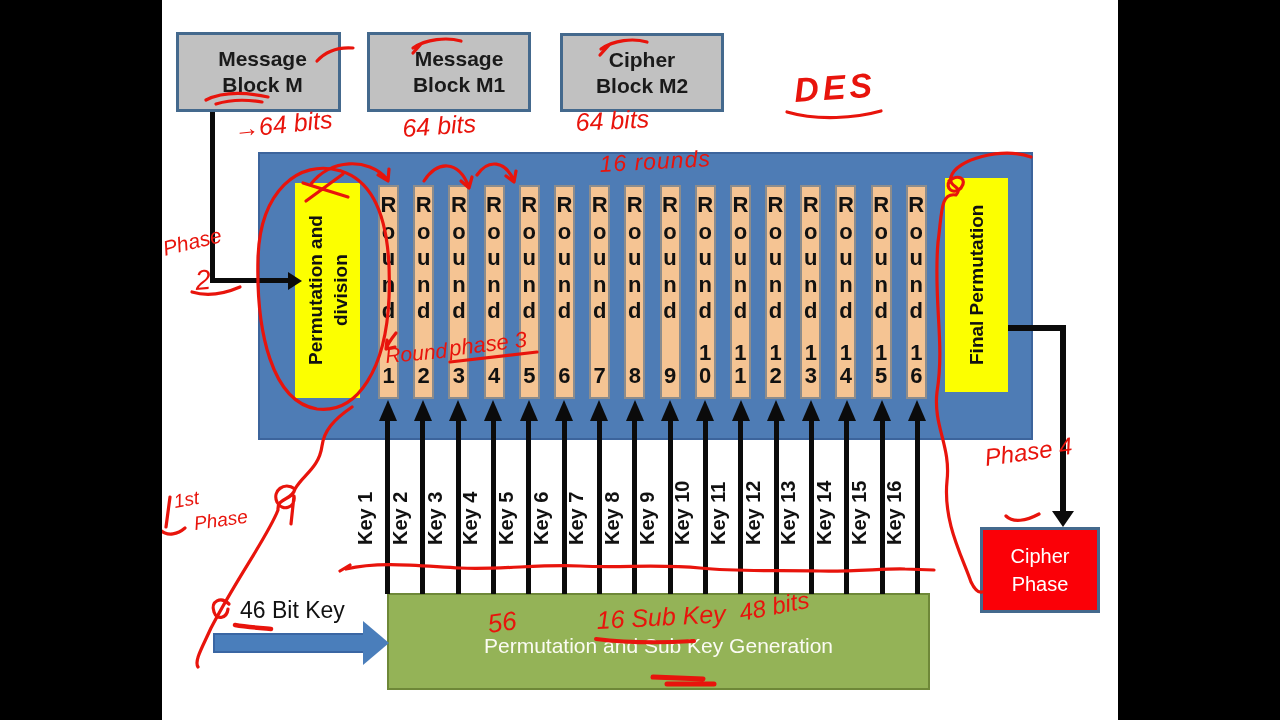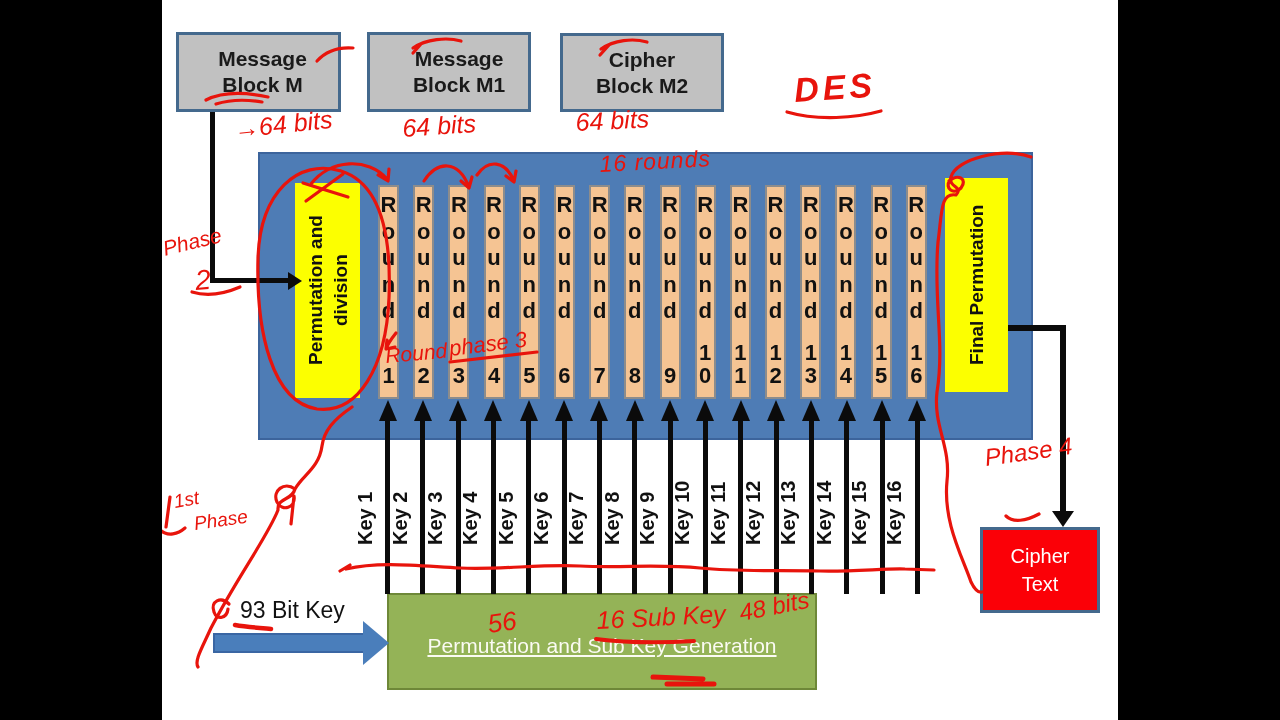--- a/index.html
+++ b/index.html
@@ -41,23 +41,23 @@
   .up-arrow{position:absolute;top:400px;width:18px;height:194px;z-index:6;}
   .ua-head{width:0;height:0;border-left:9px solid transparent;border-right:9px solid transparent;
            border-bottom:21px solid #0b0b0b;}
   .ua-line{position:absolute;left:6.5px;top:19px;width:5px;height:175px;background:#0b0b0b;}
 
   
   .key-label{position:absolute;top:452px;width:30px;height:93px;writing-mode:vertical-rl;
              transform:rotate(180deg);font-weight:bold;font-size:20px;color:#111;z-index:6;white-space:nowrap;}
 
   
-  .keygen{position:absolute;left:387px;top:593px;width:430px;height:97px;background:#94B357;
+  .keygen{position:absolute;left:387px;top:593px;width:543px;height:97px;background:#94B357;
           border:2px solid #6E8838;box-sizing:border-box;color:#FBFBF3;font-size:21px;
-          display:flex;align-items:center;justify-content:center;padding-top:8px;z-index:2;text-decoration:underline;}
+          display:flex;align-items:center;justify-content:center;padding-top:8px;z-index:2;}
 
   
   .cipher{position:absolute;left:980px;top:527px;width:120px;height:86px;background:#FB0007;
           border:3px solid #44698D;box-sizing:border-box;color:#fff;font-size:20px;line-height:28px;
           display:flex;align-items:center;justify-content:center;text-align:center;padding:0 10px;z-index:2;}
 
   
   .key64{position:absolute;left:240px;top:597px;font-size:23px;color:#111;z-index:2;}
 
   
@@ -304,24 +304,24 @@
           <div>6</div>
         </div>
   </div>
     </div>
 
   <div class="keygen">
     <span>Permutation and Sub Key Generation</span>
   </div>
 
   <div class="cipher">
-    <span>Cipher Text</span>
-  </div>
-
-  <div class="key64">93 Bit Key</div>
+    <span>Cipher Phase</span>
+  </div>
+
+  <div class="key64">46 Bit Key</div>
   <div class="barrow-body"></div>
   <div class="barrow-head"></div>
 
   <div class="conn c1-v"></div>
   <div class="conn c1-h"></div>
   <div class="c1-head"></div>
   <div class="conn c2-h"></div>
   <div class="conn c2-v"></div>
   <div class="c2-head"></div>
 

